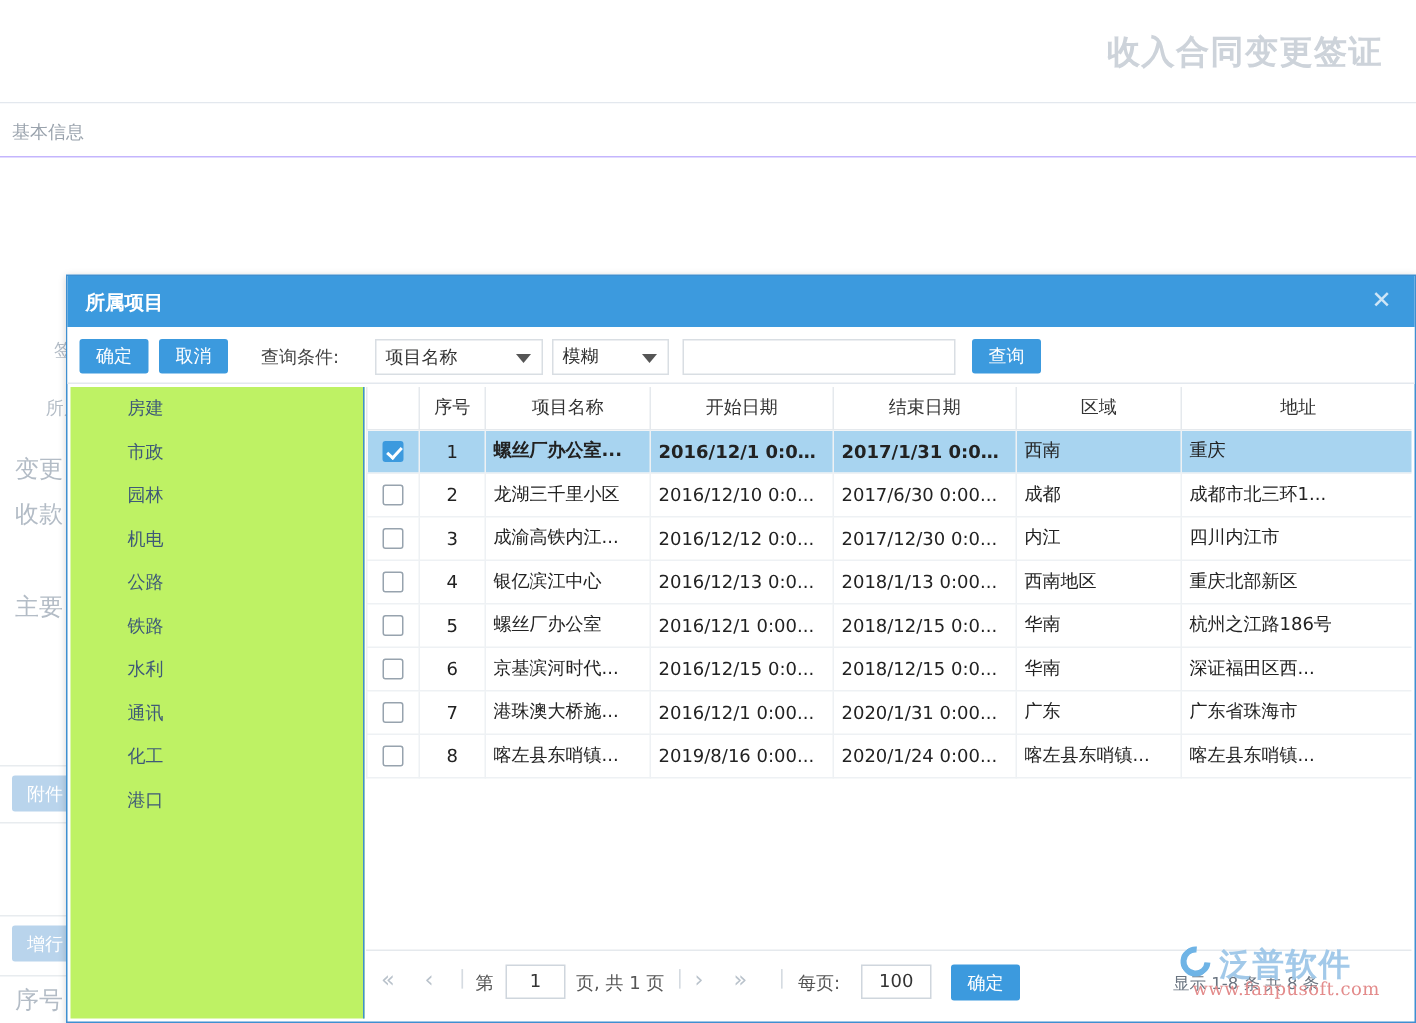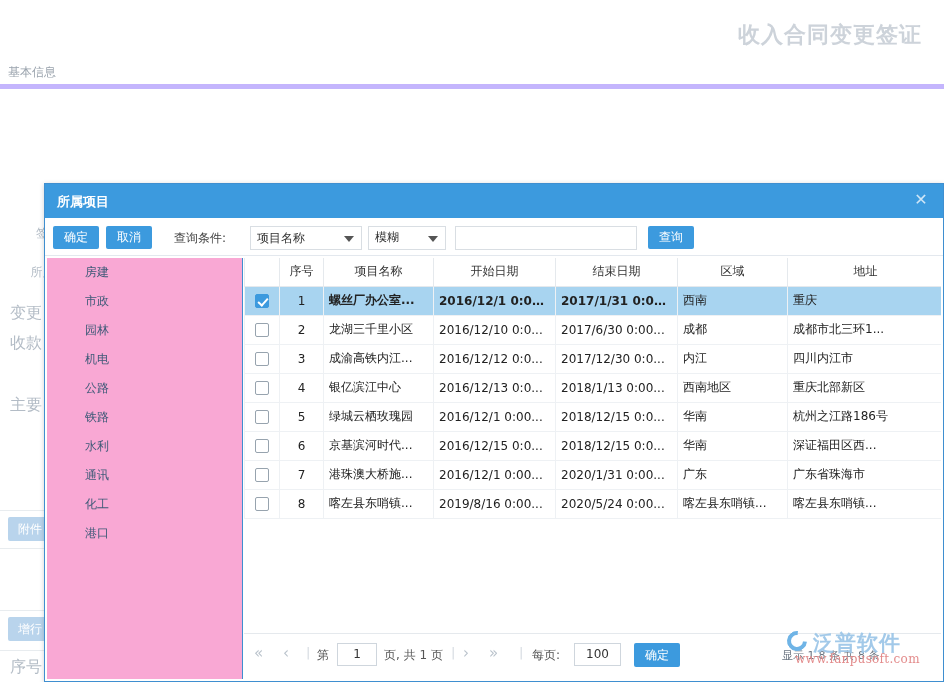--- a/index.html
+++ b/index.html
@@ -19,22 +19,22 @@
   .page-header {
     position: absolute; left: 0; top: 0; width: 944px; height: 69px;
     border-bottom: 1px solid #e3e8ee; background:#fff;text-align:right;
   }
   .page-title {
     position: absolute; right: 22px; top: 20px;
     font-size: 22px; font-weight: bold; color: #cdd3da; letter-spacing: 1px;
   }
 
   .section-bar {
-    position: absolute; left:0; top: 53px; width: 944px; height: 36px;
-    border-bottom: 5px solid #c4b5fd; background: #fff;
+    position: absolute; left:0; top: 69px; width: 944px; height: 36px;
+    border-bottom: 1px solid #c4b5fd; background: #fff;
   }
   .section-bar-label {
     position:absolute; left: 8px; top: 11px; font-size: 12px; color: #9aa3ad;
   }
 
   .form-area { position:absolute; left:0; top:105px; width:944px; height:577px; }
 
   .f-label {
     position: absolute; font-size: 12px; color: #b3bcc6; text-align: right;
     white-space: nowrap;
@@ -105,21 +105,21 @@
   }
   .tb-text {
     position:absolute; top:8px; height:24px; border:1px solid #d9dee3; background:#fff;
     font-size:12px; padding:0 5px; line-height:22px; color:#333;
   }
 
   .modal-body { position:absolute; left:0; top:72px; right:0; bottom:0; }
 
   .tree-pane {
     position:absolute; left:2px; top:2px; width:196px; bottom:2px;
-    background:#f9a8d4; border-right:1px solid #3f8fd0; overflow:hidden;
+    background:#bef264; border-right:1px solid #3f8fd0; overflow:hidden;
   }
   .tree-item {
     height:29px; line-height:29px; padding-left:38px; font-size:12px; color:#3f5a78; cursor:pointer;
   }
 
   .grid-pane {
     position:absolute; left:199px; top:2px; right:2px; bottom:2px; overflow:hidden; background:#fff;
   }
 
   table.grid { border-collapse: collapse; width: 699px; table-layout: fixed; }
@@ -328,21 +328,21 @@
               <td class="c-idx">4</td>
               <td class="c-name">银亿滨江中心</td>
               <td>2016/12/13 0:0...</td>
               <td>2018/1/13 0:00...</td>
               <td>西南地区</td>
               <td>重庆北部新区</td>
             </tr>
             <tr>
               <td class="c-chk"><span class="chk"></span></td>
               <td class="c-idx">5</td>
-              <td class="c-name">绿城云栖玫瑰园</td>
+              <td class="c-name">螺丝厂办公室</td>
               <td>2016/12/1 0:00...</td>
               <td>2018/12/15 0:0...</td>
               <td>华南</td>
               <td>杭州之江路186号</td>
             </tr>
             <tr>
               <td class="c-chk"><span class="chk"></span></td>
               <td class="c-idx">6</td>
               <td class="c-name">京基滨河时代...</td>
               <td>2016/12/15 0:0...</td>
@@ -357,21 +357,21 @@
               <td>2016/12/1 0:00...</td>
               <td>2020/1/31 0:00...</td>
               <td>广东</td>
               <td>广东省珠海市</td>
             </tr>
             <tr>
               <td class="c-chk"><span class="chk"></span></td>
               <td class="c-idx">8</td>
               <td class="c-name">喀左县东哨镇...</td>
               <td>2019/8/16 0:00...</td>
-              <td>2020/5/24 0:00...</td>
+              <td>2020/1/24 0:00...</td>
               <td>喀左县东哨镇...</td>
               <td>喀左县东哨镇...</td>
             </tr>
           </tbody>
         </table>
       </div>
 
       <div class="grid-footer">
         <div class="pg pg-arrow" style="left:10px;">«</div>
         <div class="pg pg-arrow" style="left:39px;">‹</div>

